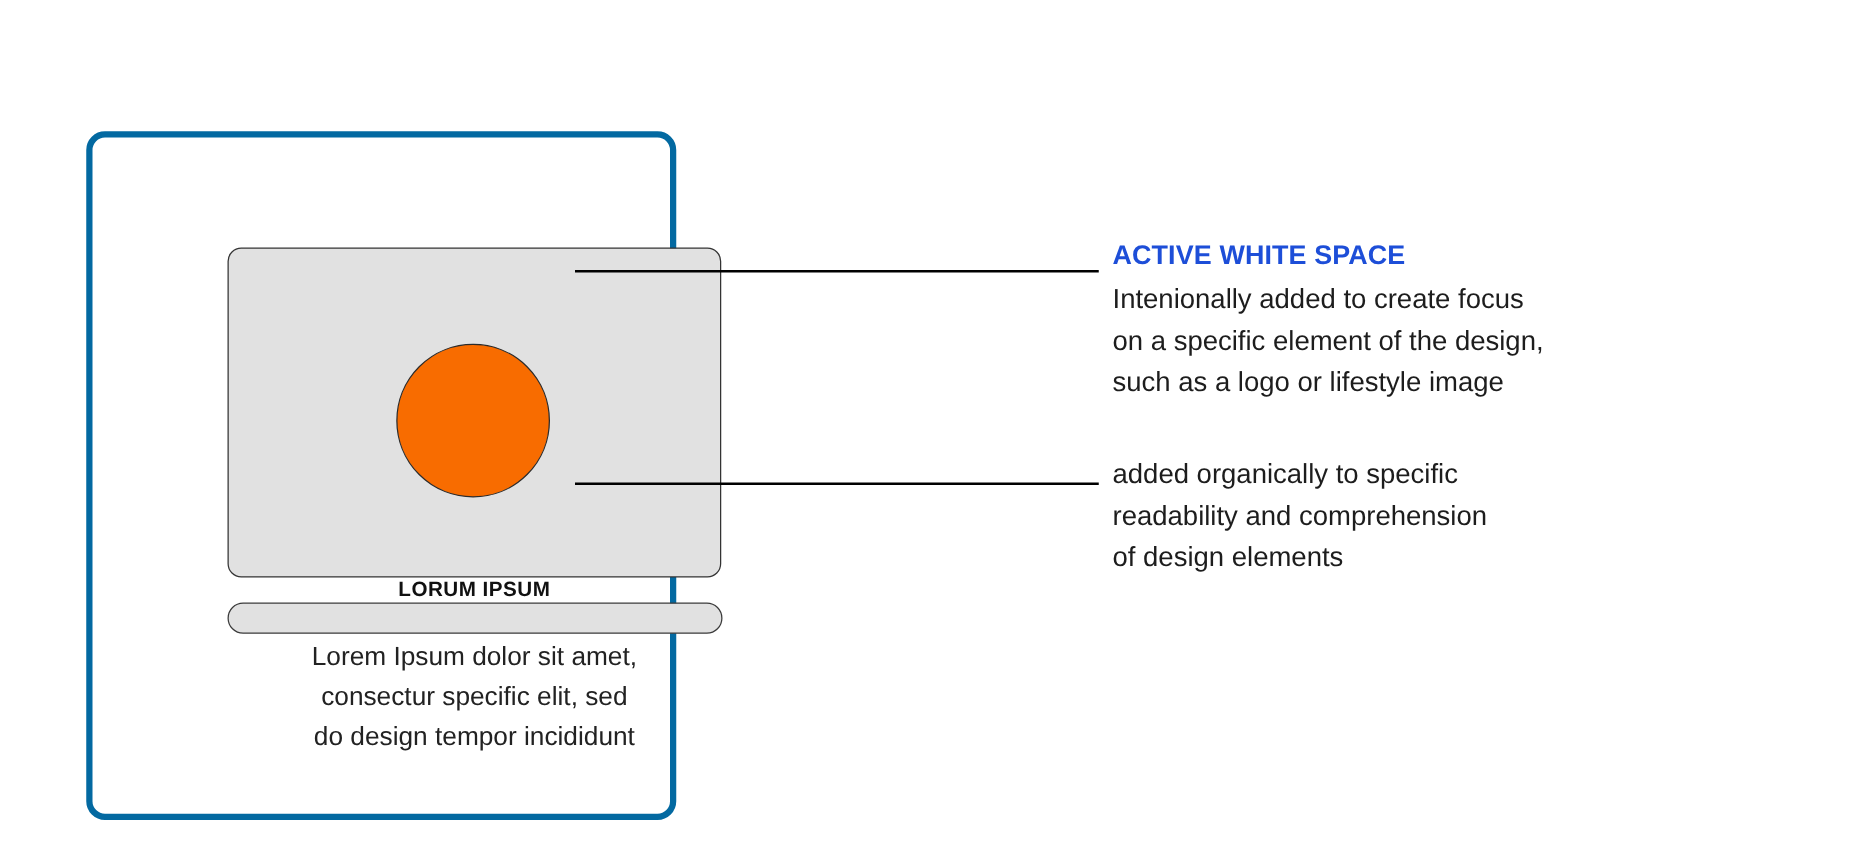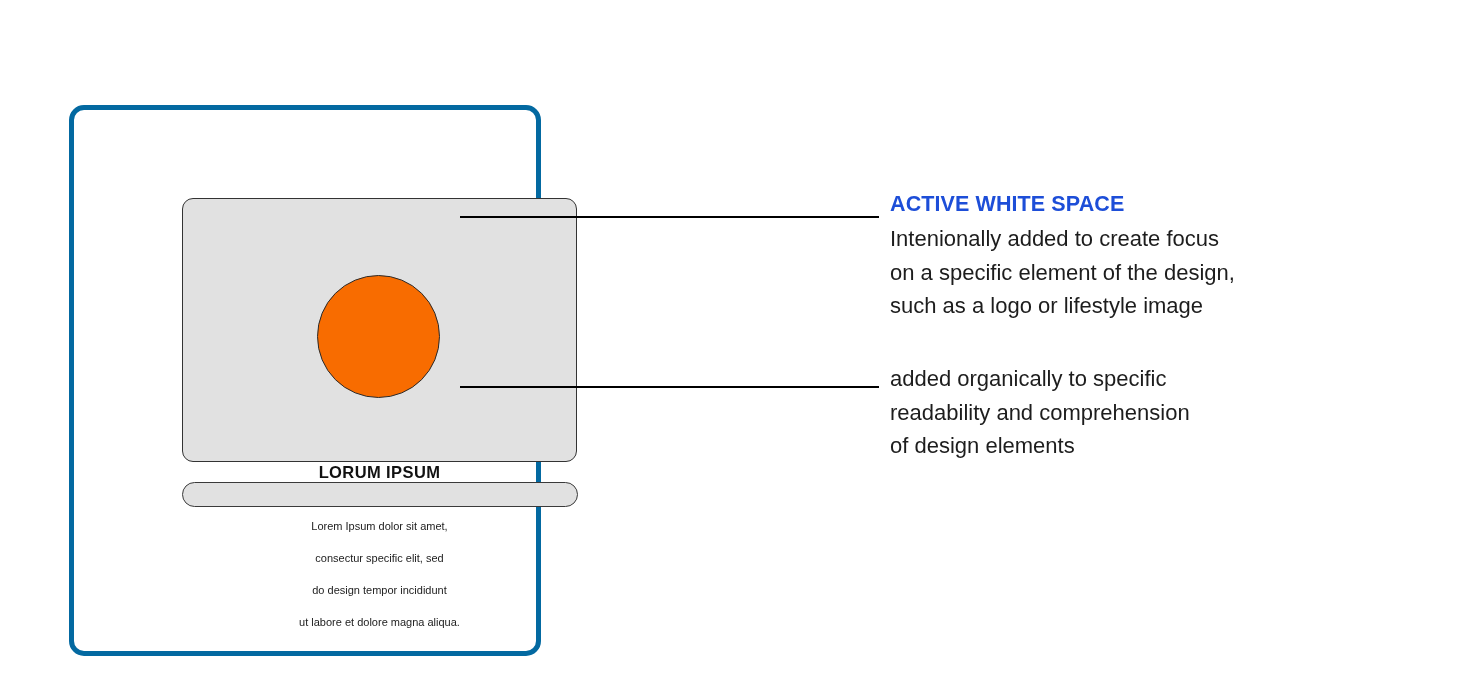--- a/index.html
+++ b/index.html
@@ -84,21 +84,21 @@
     border-radius: 13px;
   }
 
   
   .card-body {
     position: absolute;
     left: 84px;
     top: 400px;
     width: 443px;
     text-align: center;
-    font-size: 11px;
+    font-size: 21px;
     font-weight: 400;
     line-height: 32px;
     color: #222222;
   }
   .card-body div { white-space: nowrap; }
 
   
   .leader {
     position: absolute;
     height: 0;
@@ -141,21 +141,20 @@
   <div class="focal-circle"></div>
 
   <div class="card-title">LORUM IPSUM</div>
 
   <div class="passive-bar"></div>
 
   <div class="card-body">
     <div>Lorem Ipsum dolor sit amet,</div>
     <div>consectur specific elit, sed</div>
     <div>do design tempor incididunt</div>
-    <div>ut labore et dolore magna aliqua.</div>
   </div>
 </div>
 
 <div class="leader leader-active"></div>
 <div class="leader leader-passive"></div>
 
 <div class="annotation annotation-active">
   <div class="annotation-heading">ACTIVE WHITE SPACE</div>
   <div class="annotation-body">
     <div>Intenionally added to create focus</div>

